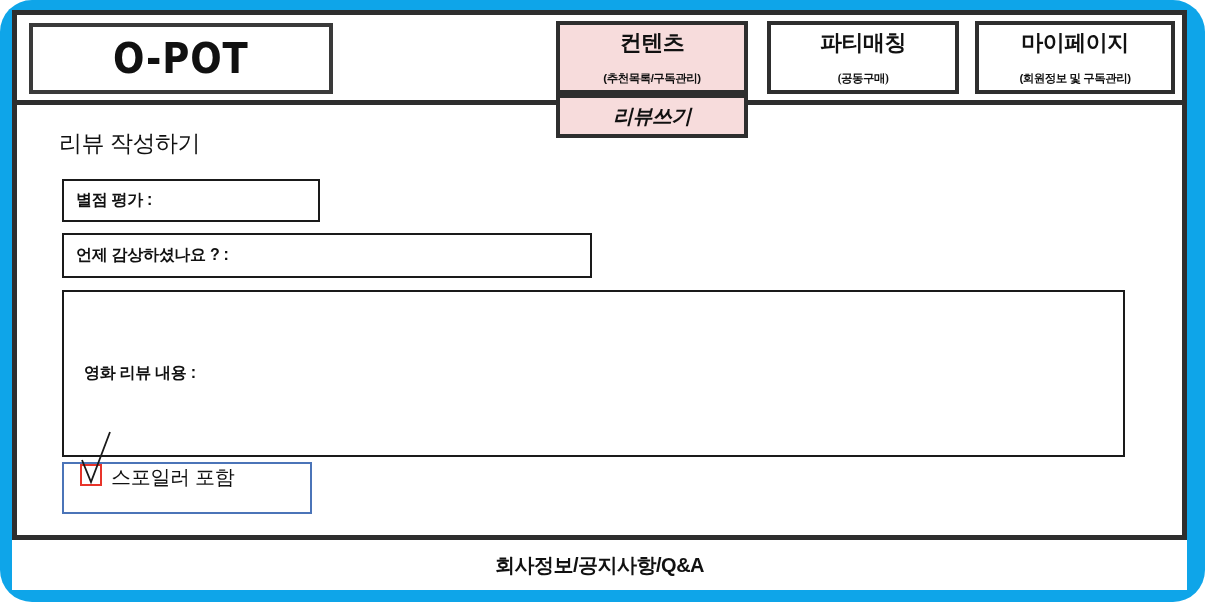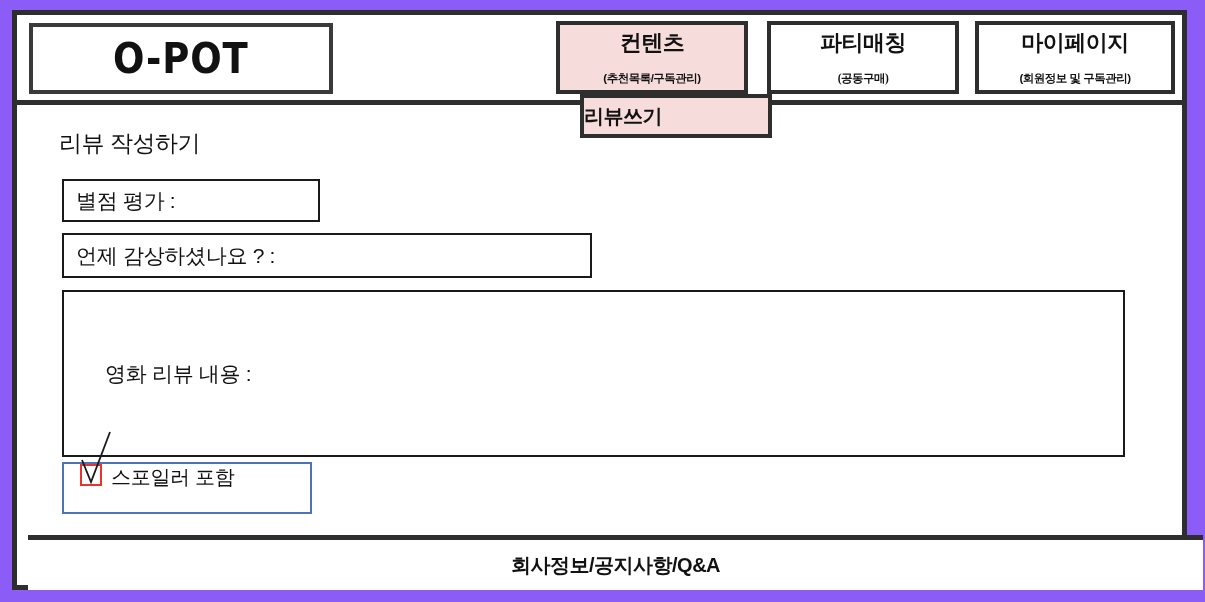--- a/index.html
+++ b/index.html
@@ -9,21 +9,22 @@
     height: 602px;
     background: #ffffff;
     font-family: "Liberation Sans", "DejaVu Sans", sans-serif;
     overflow: hidden;
   }
 
   .wireframe {
     position: relative;
     width: 1205px;
     height: 602px;
-    background: #8b5cf6;
+    background: #0ea5e9;
+    border-radius: 32px;
   }
 
   
   .page-frame {
     position: absolute;
     left: 12px;
     top: 10px;
     width: 1175px;
     height: 580px;
     border: 5px solid #2e2e2e;
@@ -100,30 +101,31 @@
     line-height: 1.05;
   }
 
   #tab-contents { left: 544px; width: 192px; }
   #tab-party    { left: 755px; width: 192px; font-family: Liberation Serif, serif; }
   #tab-mypage   { left: 963px; width: 200px; }
 
   
   .nav-dropdown {
     position: absolute;
-    left: 580px;
+    left: 556px;
     top: 94px;
     width: 192px;
     height: 44px;
     border: 4px solid #2e2e2e;
     background: #f7dcdc;
     display: flex;
     align-items: center;
-    justify-content: flex-start;
+    justify-content: center;
     z-index: 6;
+    font-style: italic;
   }
   .nav-dropdown .nav-main { font-size: 20px; }
 
   
   .main {
     position: absolute;
     left: 29px;
     top: 100px;
     width: 1165px;
     height: 425px;
@@ -140,37 +142,37 @@
   }
 
   .field-box {
     position: absolute;
     border: 2px solid #1a1a1a;
     background: #ffffff;
     display: flex;
     align-items: center;
   }
   .field-label {
-    font-size: 21px;
-    font-weight: 400;
+    font-size: 16px;
+    font-weight: 700;
     color: #111111;
     letter-spacing: -0.3px;
     padding-left: 12px;
   }
 
   #field-rating  { left: 33px; top: 79px;  width: 258px; height: 43px; }
   #field-watched { left: 33px; top: 133px; width: 530px; height: 45px; }
 
   #field-content {
     left: 33px;
     top: 190px;
     width: 1063px;
     height: 167px;
   }
-  #field-content .field-label { padding-left: 20px; margin-left: 21px; }
+  #field-content .field-label { padding-left: 20px; }
 
   
   .spoiler-box {
     position: absolute;
     left: 33px;
     top: 362px;
     width: 250px;
     height: 52px;
     border: 2px solid #4b74b8;
     background: #ffffff;
@@ -205,21 +207,21 @@
     font-size: 20px;
     font-weight: 400;
     color: #111111;
     letter-spacing: -0.3px;
     margin-left: 9px;
   }
 
   
   .footer {
     position: absolute;
-    left: 28px;
+    left: 12px;
     top: 535px;
     width: 1175px;
     height: 55px;
     border-top: 5px solid #2e2e2e;
     background: #ffffff;
     display: flex;
     align-items: center;
     justify-content: center;
   }
   .footer-text {

